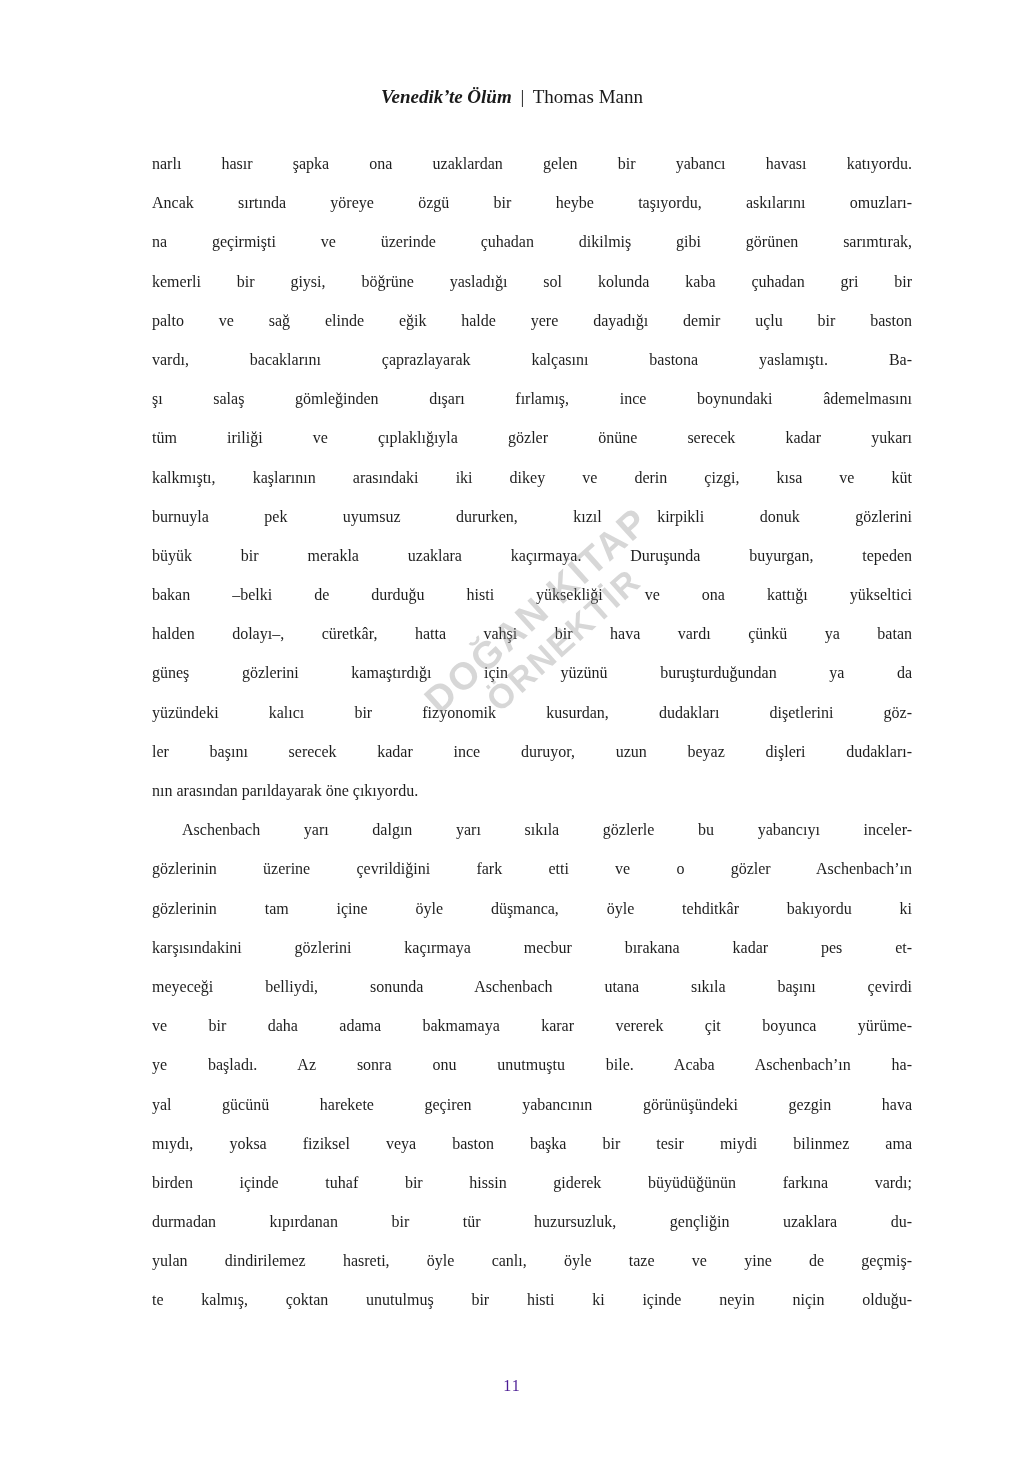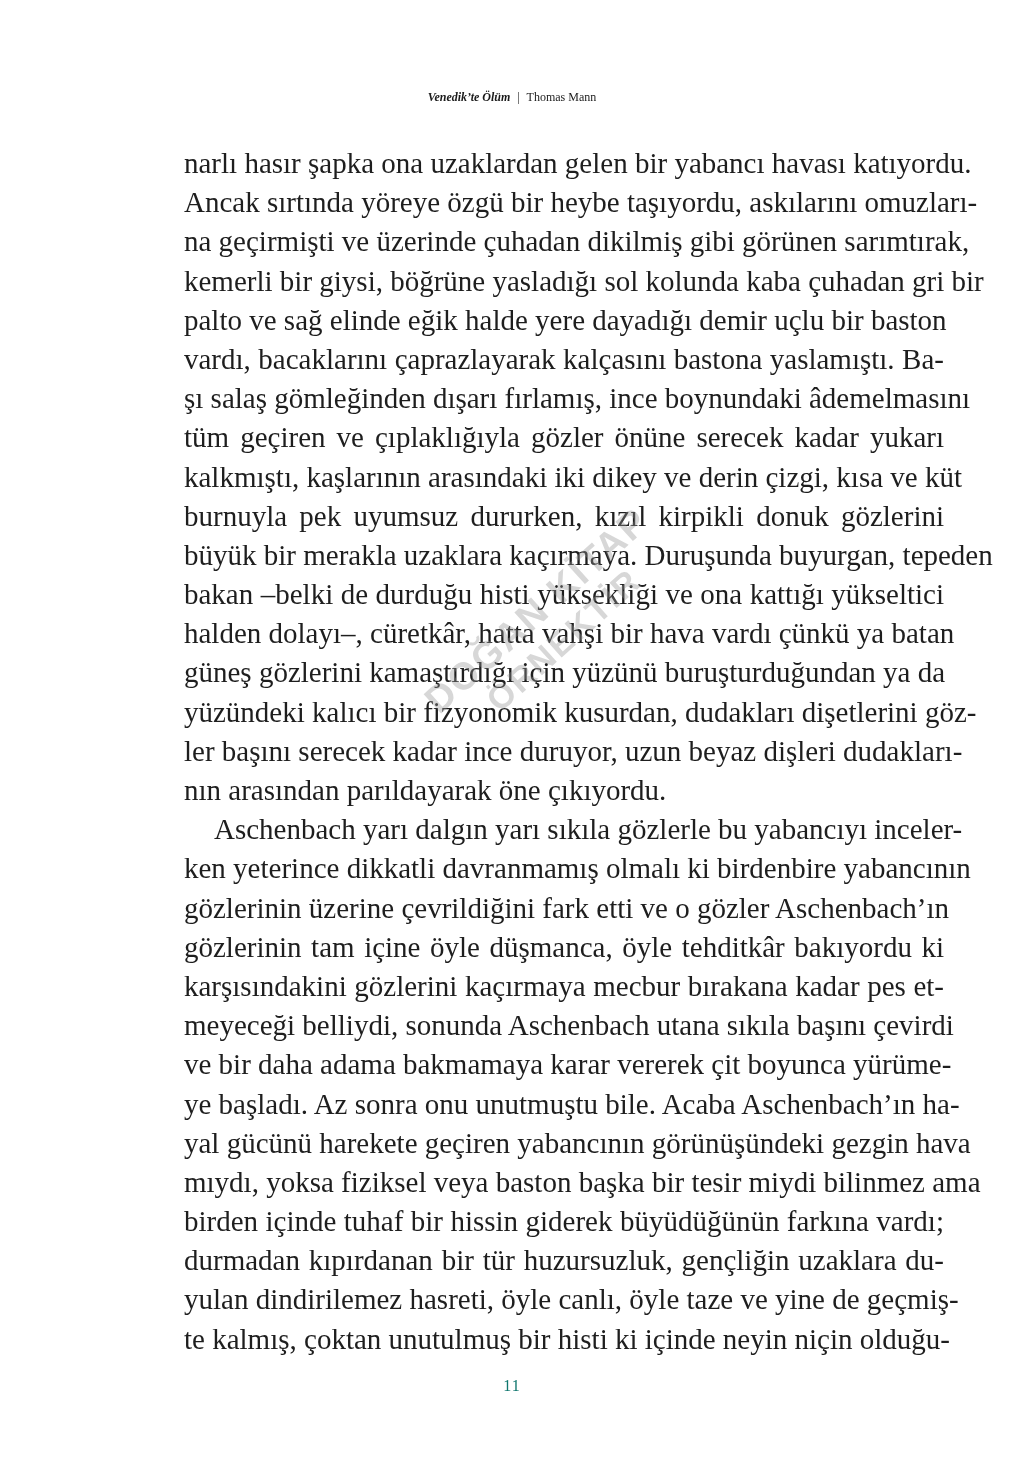--- a/index.html
+++ b/index.html
@@ -14,39 +14,38 @@
       overflow: hidden;
       font-family: "Liberation Serif", "DejaVu Serif", serif;
       color: #1e1e1e;
     }
     .running-header {
       position: absolute;
       top: 86px;
       left: 0;
       width: 1024px;
       text-align: center;
-      font-size: 12px;
+      font-size: 19px;
       line-height: 22px;
       color: #1a1a1a;
     }
     .running-header .title {
       font-style: italic;
       font-weight: bold;
     }
     .running-header .sep {
       padding: 0 4px;
     }
     .text-block {
       position: absolute;
       top: 144px;
       left: 152px;
       width: 760px;
-      font-size: 29px;
+      font-size: 16px;
       line-height: 39.2px;
-      margin-left: 32px;
     }
     .line {
       display: block;
       height: 39.2px;
       white-space: nowrap;
       text-align: justify;
       text-align-last: justify;
     }
     .line.last {
       text-align-last: left;
@@ -55,21 +54,21 @@
       padding-left: 30px;
     }
     .page-number {
       position: absolute;
       top: 1377px;
       left: 0;
       width: 1024px;
       text-align: center;
       font-size: 16px;
       letter-spacing: 1px;
-      color: #0f766e;
+      color: #4c1d95;
     }
     .watermark {
       position: absolute;
       left: 380px;
       top: 585px;
       width: 340px;
       transform: rotate(-42deg);
       transform-origin: center center;
       text-align: center;
       font-family: "Liberation Sans", "DejaVu Sans", sans-serif;
@@ -100,34 +99,33 @@
 
 <div class="text-block">
   <div>
     <span class="line">narlı hasır şapka ona uzaklardan gelen bir yabancı havası katıyordu.</span>
     <span class="line">Ancak sırtında yöreye özgü bir heybe taşıyordu, askılarını omuzları-</span>
     <span class="line">na geçirmişti ve üzerinde çuhadan dikilmiş gibi görünen sarımtırak,</span>
     <span class="line">kemerli bir giysi, böğrüne yasladığı sol kolunda kaba çuhadan gri bir</span>
     <span class="line">palto ve sağ elinde eğik halde yere dayadığı demir uçlu bir baston</span>
     <span class="line">vardı, bacaklarını çaprazlayarak kalçasını bastona yaslamıştı. Ba-</span>
     <span class="line">şı salaş gömleğinden dışarı fırlamış, ince boynundaki âdemelmasını</span>
-    <span class="line">tüm geçiren ve çıplaklığıyla gözler önüne serecek kadar yukarı</span>
+    <span class="line">tüm iriliği ve çıplaklığıyla gözler önüne serecek kadar yukarı</span>
     <span class="line">kalkmıştı, kaşlarının arasındaki iki dikey ve derin çizgi, kısa ve küt</span>
     <span class="line">burnuyla pek uyumsuz dururken, kızıl kirpikli donuk gözlerini</span>
     <span class="line">büyük bir merakla uzaklara kaçırmaya. Duruşunda buyurgan, tepeden</span>
     <span class="line">bakan –belki de durduğu histi yüksekliği ve ona kattığı yükseltici</span>
     <span class="line">halden dolayı–, cüretkâr, hatta vahşi bir hava vardı çünkü ya batan</span>
     <span class="line">güneş gözlerini kamaştırdığı için yüzünü buruşturduğundan ya da</span>
     <span class="line">yüzündeki kalıcı bir fizyonomik kusurdan, dudakları dişetlerini göz-</span>
     <span class="line">ler başını serecek kadar ince duruyor, uzun beyaz dişleri dudakları-</span>
     <span class="line last">nın arasından parıldayarak öne çıkıyordu.</span>
   </div>
   <div>
     <span class="line indent">Aschenbach yarı dalgın yarı sıkıla gözlerle bu yabancıyı inceler-</span>
-    <span class="line">ken yeterince dikkatli davranmamış olmalı ki birdenbire yabancının</span>
     <span class="line">gözlerinin üzerine çevrildiğini fark etti ve o gözler Aschenbach’ın</span>
     <span class="line">gözlerinin tam içine öyle düşmanca, öyle tehditkâr bakıyordu ki</span>
     <span class="line">karşısındakini gözlerini kaçırmaya mecbur bırakana kadar pes et-</span>
     <span class="line">meyeceği belliydi, sonunda Aschenbach utana sıkıla başını çevirdi</span>
     <span class="line">ve bir daha adama bakmamaya karar vererek çit boyunca yürüme-</span>
     <span class="line">ye başladı. Az sonra onu unutmuştu bile. Acaba Aschenbach’ın ha-</span>
     <span class="line">yal gücünü harekete geçiren yabancının görünüşündeki gezgin hava</span>
     <span class="line">mıydı, yoksa fiziksel veya baston başka bir tesir miydi bilinmez ama</span>
     <span class="line">birden içinde tuhaf bir hissin giderek büyüdüğünün farkına vardı;</span>
     <span class="line">durmadan kıpırdanan bir tür huzursuzluk, gençliğin uzaklara du-</span>

